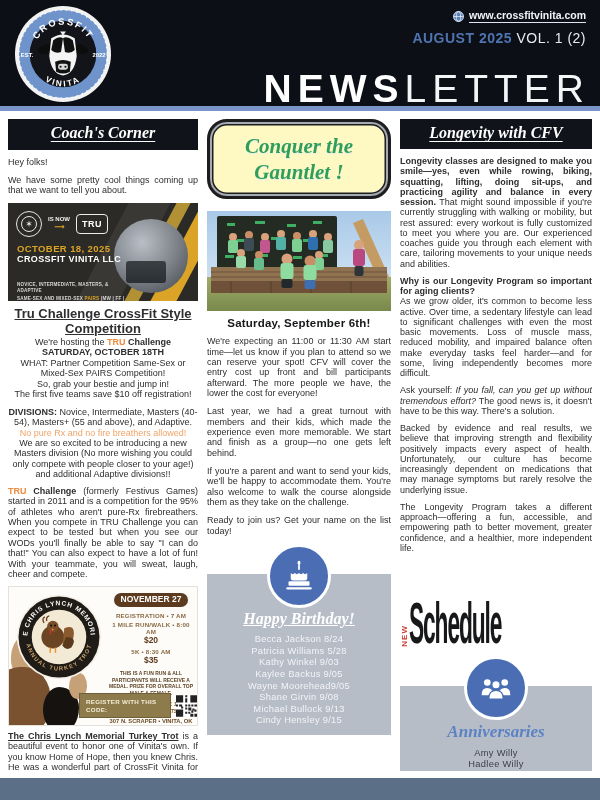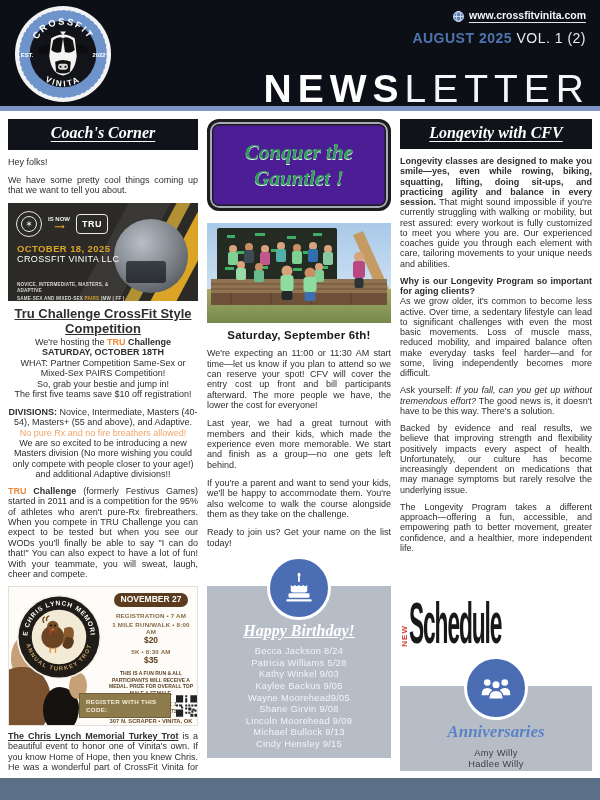--- a/index.html
+++ b/index.html
@@ -46,21 +46,21 @@
   .tru-photo::after { content:""; position:absolute; left:12px; bottom:10px; width:40px; height:22px;
       background:linear-gradient(#3a3f44,#2c3034); border-radius:3px; }
   .tru-badges { position:absolute; left:8px; top:8px; display:flex; align-items:center; gap:6px; }
   .fest-badge { width:26px; height:26px; border:1.5px solid #e8e8e8; border-radius:50%; display:flex; align-items:center; justify-content:center; }
   .fest-inner { width:16px; height:16px; border:1.2px solid #e8e8e8; border-radius:50%; color:#e8e8e8; font-size:9px; line-height:15px; text-align:center; }
   .isnow { color:#f0f0ee; font-size:6px; font-weight:bold; text-align:center; line-height:1.2; }
   .isnow .arrow { color:#dba426; font-size:7px; letter-spacing:-1px; }
   .tru-shield { border:1.5px solid #ececec; border-radius:4px; color:#fff; font-weight:800; font-size:9px; padding:4px 5px; letter-spacing:.5px; }
   .tru-texts { position:absolute; left:9px; top:40px; width:112px; }
   .tru-date { color:#dba426; font-weight:800; font-size:9.5px; letter-spacing:.4px; }
-  .tru-host { color:#fff; font-weight:400; font-size:9px; letter-spacing:.4px; margin-bottom:18px; }
+  .tru-host { color:#fff; font-weight:700; font-size:9px; letter-spacing:.4px; margin-bottom:18px; }
   .tru-small { color:#d8d7d3; font-size:4.6px; font-weight:bold; margin-top:3px; letter-spacing:.2px; }
   .tru-small .yl { color:#dba426; }
 
   
   .turkey-poster { position:relative; height:140px; background:#fdfcf9; border:1px solid #e4e1da; overflow:hidden; margin:4px 0 5px; }
   .blob { position:absolute; border-radius:50% 45% 55% 50%/55% 50% 50% 45%; }
   .bl1 { width:60px; height:70px; left:-18px; bottom:-12px; background:#7a5230; }
   .bl2 { width:36px; height:46px; left:34px; bottom:-8px; background:#15120f; border-radius:45% 55% 50% 50%/50% 45% 55% 50%; }
   .bl3 { width:26px; height:40px; left:2px; bottom:48px; background:#c6a177; }
   .bl4 { width:18px; height:26px; left:60px; bottom:26px; background:#c6a177; }
@@ -69,21 +69,21 @@
   .date-pill { display:inline-block; background:#5d3b1e; color:#fff; font-weight:800; font-size:8.5px; padding:2px 7px; border-radius:8px; margin-bottom:3px; }
   .tk-line { color:#8a6a44; font-size:6.2px; font-weight:bold; margin-top:2px; letter-spacing:.2px; }
   .tk-price { color:#5d3b1e; font-size:8.5px; font-weight:800; margin-top:1px; }
   .tk-note { color:#5d4326; font-size:5px; font-weight:800; margin-top:4px; line-height:1.35; }
   .tk-tshirt { color:#7a5b33; font-size:5px; font-weight:800; font-style:italic; margin-top:4px; line-height:1.35; }
   .tk-addr { color:#6b4a26; font-size:5.8px; font-weight:800; margin-top:4px; }
   .tk-code-row { position:absolute; left:70px; bottom:6px; display:flex; align-items:center; gap:5px; }
   .code-btn { background:#8d7b4b; color:#f3ecd7; font-size:6.2px; font-weight:bold; padding:4px 6px; border:1px solid #6e5f38; letter-spacing:.3px; }
 
   
-  .plaque { height:92px; background:#4c1d95; border:3px solid #1d1d1f; border-radius:12px; box-shadow:inset 0 0 0 2px #a4abb4, inset 0 0 0 3.5px #1d1d1f;
+  .plaque { height:80px; background:#fef9c3; border:3px solid #1d1d1f; border-radius:20px; box-shadow:inset 0 0 0 2px #a4abb4, inset 0 0 0 3.5px #1d1d1f;
       display:flex; flex-direction:column; align-items:center; justify-content:center; margin-bottom:12px; }
   .plaque .script { color:#2f9e59; font-size:21px; line-height:1.25; text-shadow:0 1px 0 #e9ecef; }
   .photo-scene { height:100px; margin-bottom:6px; position:relative; }
   .photo-scene svg { display:block; }
   .date-heading { font-weight:800; font-size:11.5px; text-align:center; color:#17181a; margin-bottom:6px; letter-spacing:.2px; }
   .mid-p { margin-bottom:8px; }
 
   .circle-wrap { display:flex; justify-content:center; position:relative; z-index:2; }
   .circle-icon { width:64px; height:64px; border-radius:50%; background:#4a6db3; display:flex; align-items:center; justify-content:center; border:3px solid #fff; }
   .gray-box { background:#b7bdc7; text-align:center; position:relative; z-index:1; padding:36px 6px 8px; }
@@ -408,21 +408,20 @@
         </div>
       </div>
       <div class="gray-box names-white">
         <div class="script white" style="margin-bottom:6px">Happy Birthday!</div>
         <div class="name-line">Becca Jackson 8/24</div>
         <div class="name-line">Patricia Williams 5/28</div>
         <div class="name-line">Kathy Winkel 9/03</div>
         <div class="name-line">Kaylee Backus 9/05</div>
         <div class="name-line">Wayne Moorehead9/05</div>
         <div class="name-line">Shane Girvin 9/08</div>
-        <div class="name-line">Lincoln Moorehead 9/09</div>
         <div class="name-line">Michael Bullock 9/13</div>
         <div class="name-line">Cindy Hensley 9/15</div>
       </div>
     </div>
 
     <div class="col col-right">
       <div class="banner">
         <span class="script">Longevity with CFV</span>
       </div>
 

